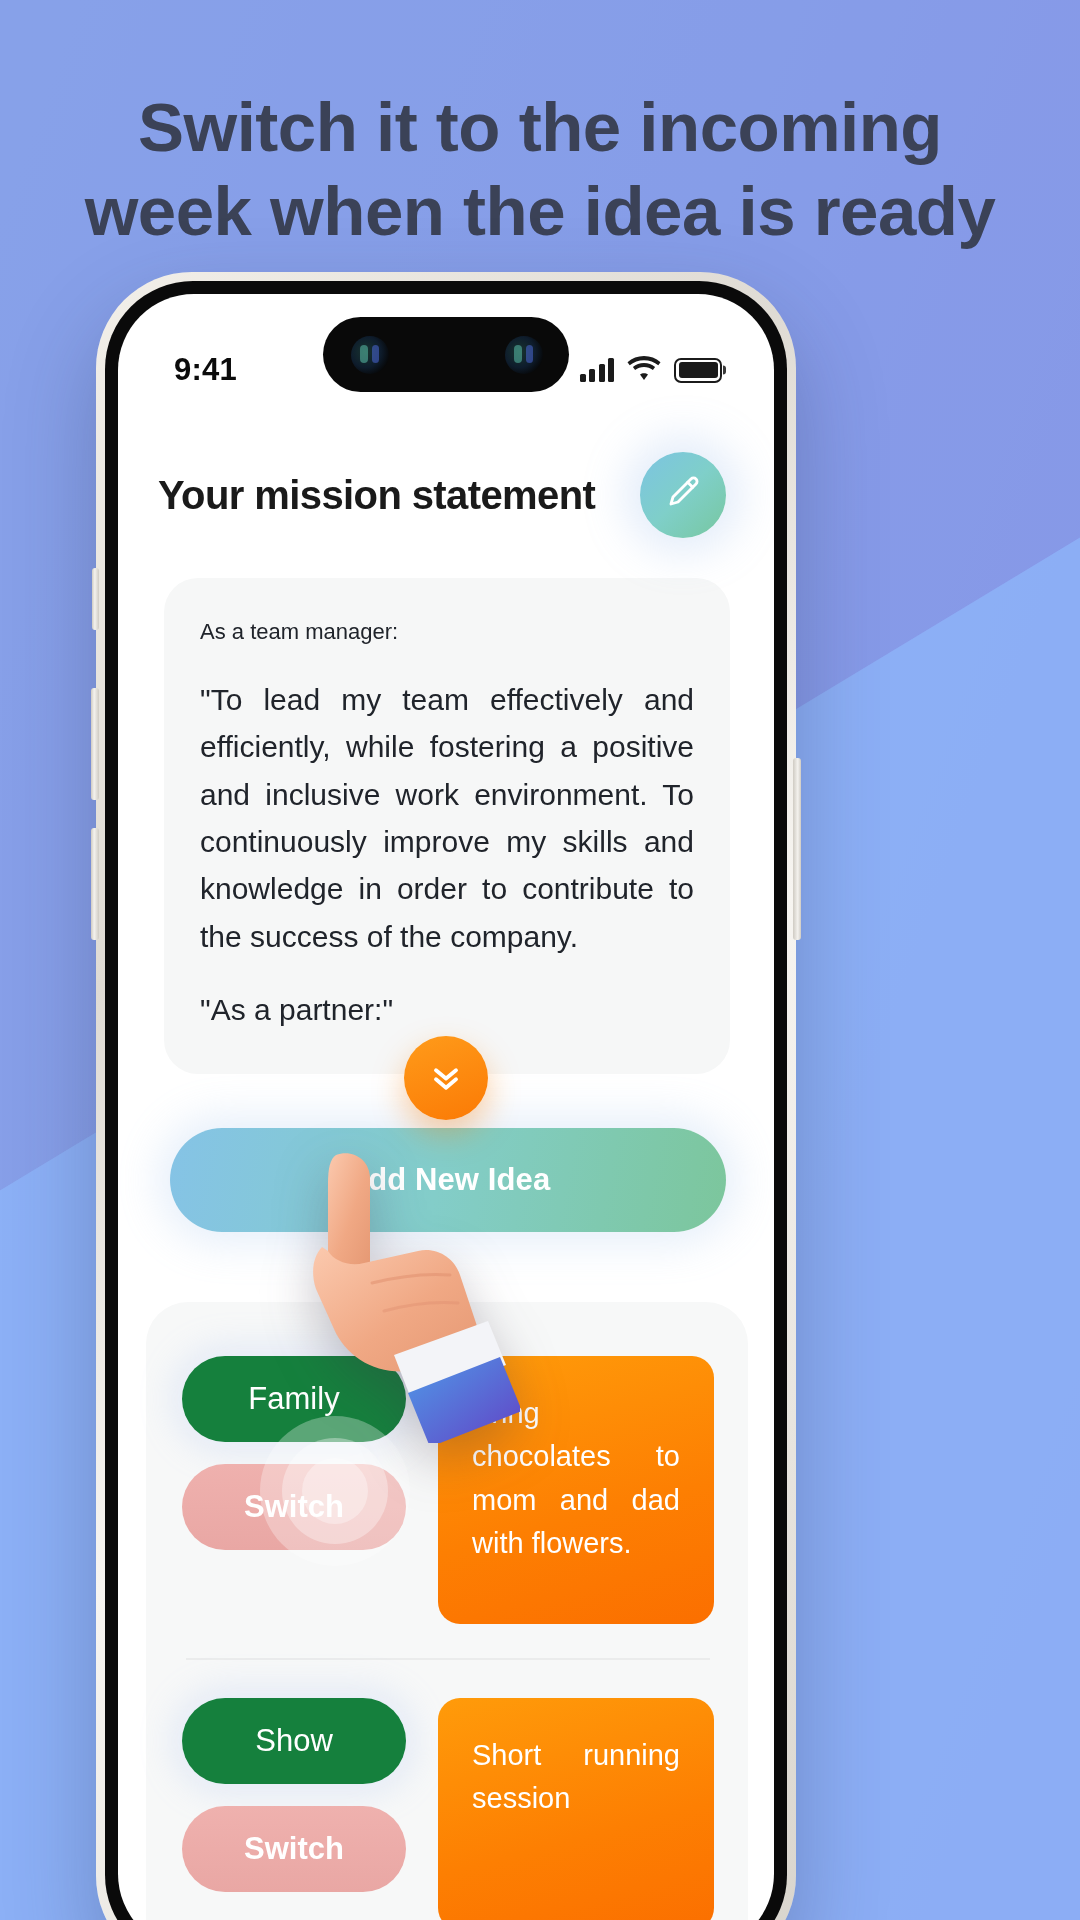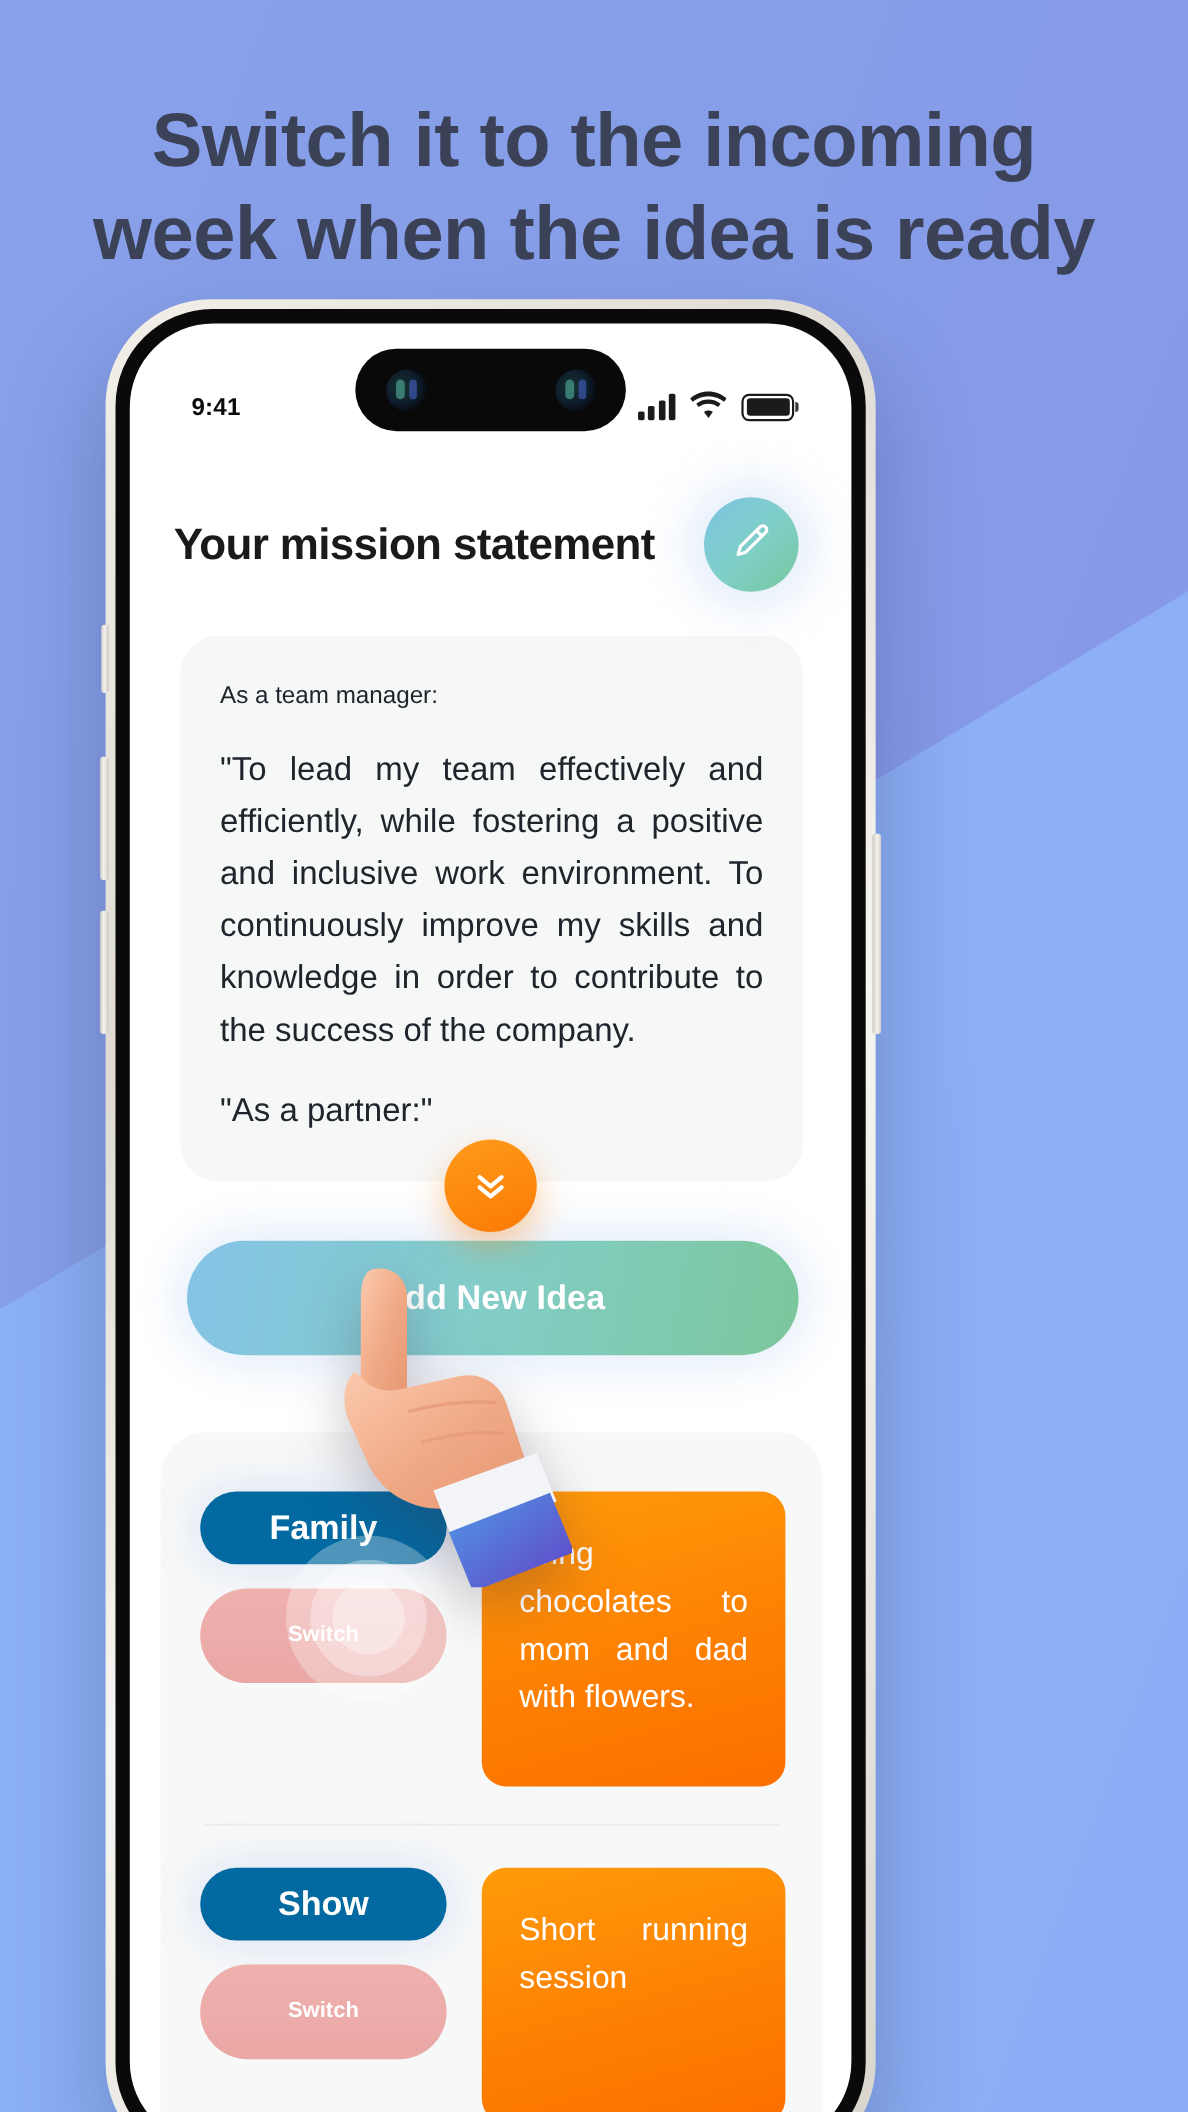--- a/index.html
+++ b/index.html
@@ -81,21 +81,21 @@
                 background:linear-gradient(270deg,#cfcbc3,#f4f2ee 40%,#cfcbc3); }
 
   
   .statusbar {
     position:absolute; left:0; right:0; top:0; height:118px;
     display:flex; align-items:center; justify-content:space-between;
     padding:34px 52px 0 56px;
     z-index:6;
   }
   .status-time {
-    font-size:22px; font-weight:600; color:#0b0b0b;
+    font-size:31px; font-weight:600; color:#0b0b0b;
     letter-spacing:.2px;
   }
   .status-right { display:flex; align-items:center; gap:13px; }
   .dynamic-island {
     position:absolute; left:50%; top:23px;
     transform:translateX(-50%);
     width:246px; height:75px;
     border-radius:40px;
     background:#090909;
     z-index:7;
@@ -212,31 +212,31 @@
   .task-row {
     display:flex; align-items:flex-start; gap:32px;
     padding-bottom:34px;
   }
   .task-row + .task-divider { border-top:2px solid #ebecec; }
   .task-divider { height:0; margin:0 4px; }
   .task-row.second { padding-top:38px; }
 
   .task-left { display:flex; flex-direction:column; gap:22px; flex:0 0 auto; }
   .tag-pill {
-    width:224px; height:66px; border-radius:43px;
-    background:#0369a1;
-    color:#fff; font-size:31px; font-weight:700;
+    width:224px; height:86px; border-radius:43px;
+    background:#15803d;
+    color:#fff; font-size:31px; font-weight:400;
     display:flex; align-items:center; justify-content:center;
     box-shadow:0 0 34px 10px rgba(160,185,240,.22);
   }
   .switch-pill {
     position:relative;
     width:224px; height:86px; border-radius:43px;
     background:linear-gradient(180deg,#efb1ae 0%,#e9a7a4 100%);
-    color:#fff; font-size:20px; font-weight:600;
+    color:#fff; font-size:31px; font-weight:600;
     display:flex; align-items:center; justify-content:center;
   }
   .ripple {
     position:absolute; right:-4px; bottom:-16px;
     width:150px; height:150px; border-radius:50%;
     background:rgba(255,255,255,.30);
     pointer-events:none;
   }
   .ripple:before {
     content:""; position:absolute; left:22px; top:22px;

